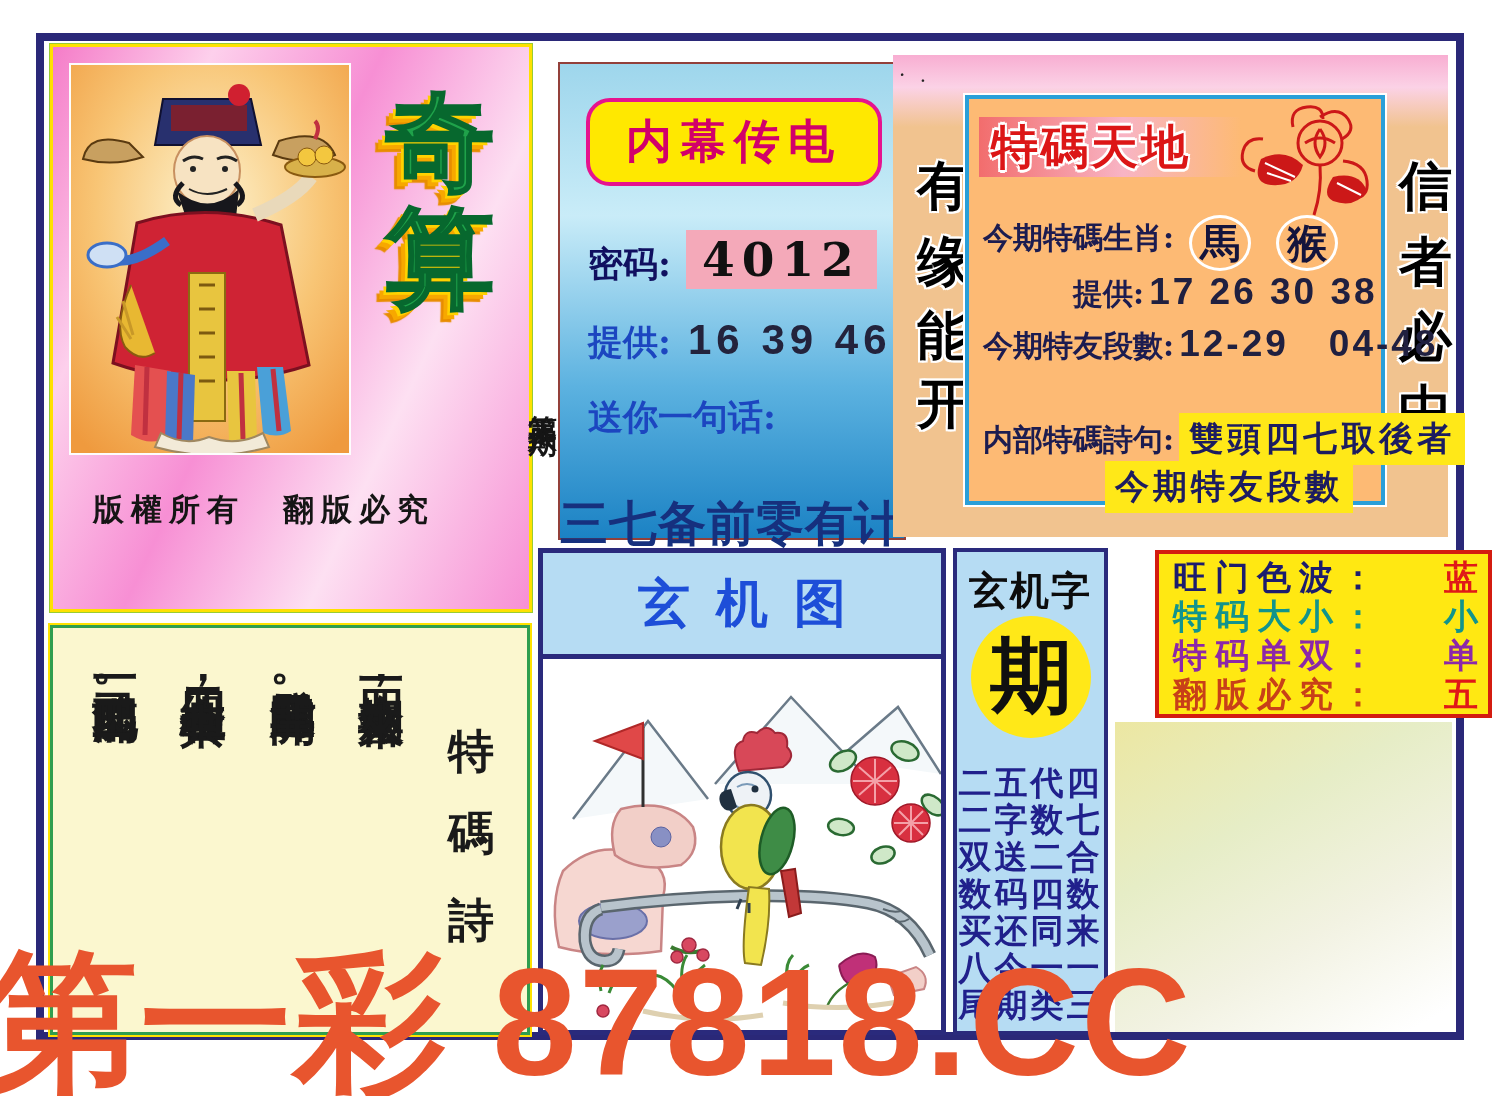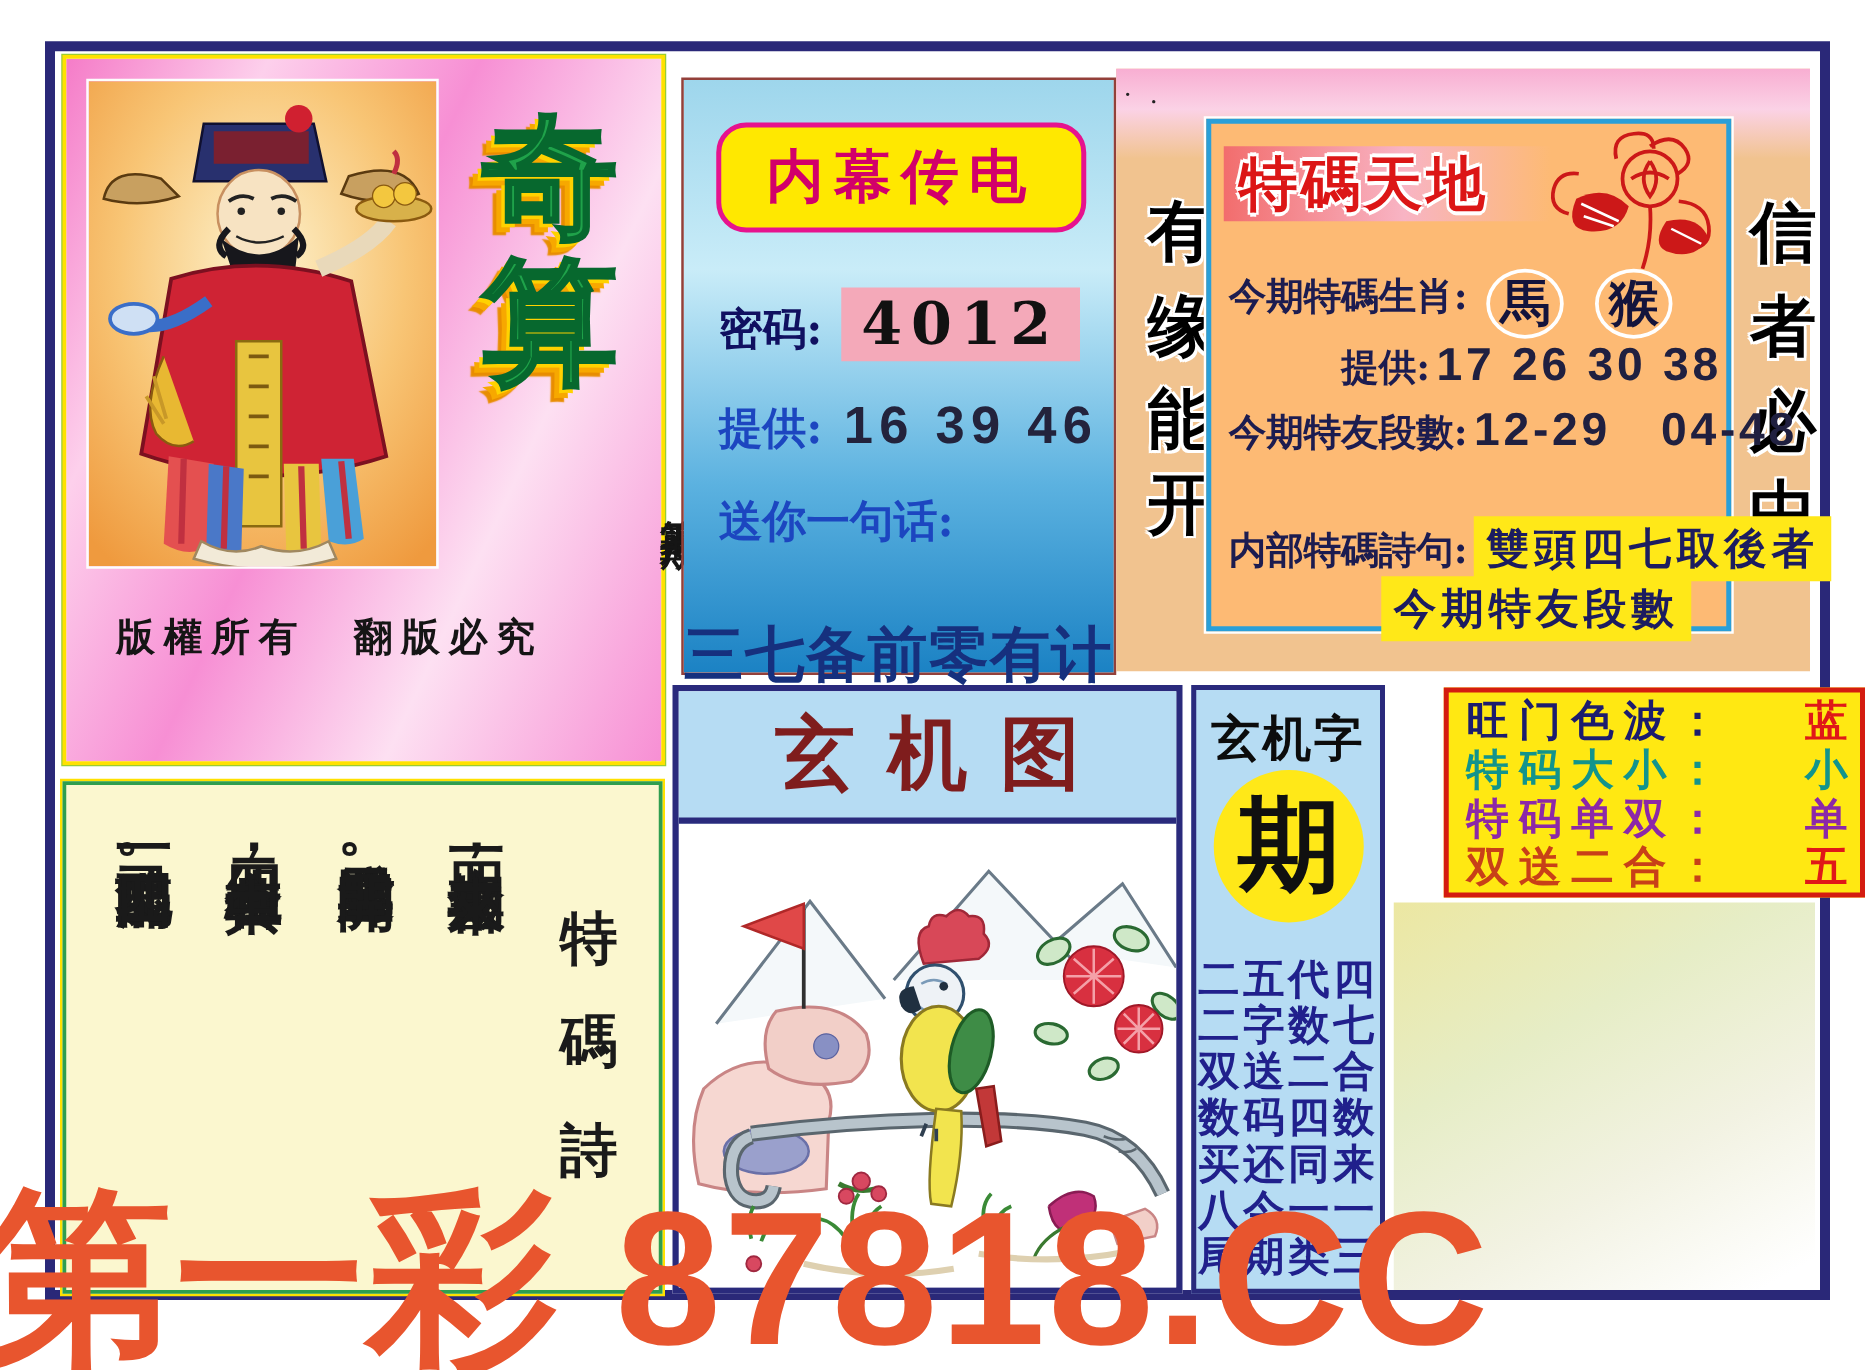--- a/index.html
+++ b/index.html
@@ -24,21 +24,21 @@
 
   
   .poem-panel{left:50px;top:625px;width:480px;height:410px;box-sizing:border-box;
     background:#fbf7cf;border:3px solid #2f9e4f;box-shadow:0 0 0 2px #ffe100;}
   .v{writing-mode:vertical-rl;text-orientation:upright;}
   .poem-col{font-size:46px;font-weight:bold;color:#1a1a1a;letter-spacing:2px;}
   .poem-title{left:388px;top:62px;letter-spacing:84px;}
   .pc1{left:298px;top:26px;} .pc2{left:210px;top:26px;} .pc3{left:120px;top:26px;} .pc4{left:32px;top:26px;}
 
   
-  .tele-panel{left:545px;top:62px;width:348px;height:478px;box-sizing:border-box;border:2px solid #93403a;
+  .tele-panel{left:558px;top:62px;width:348px;height:478px;box-sizing:border-box;border:2px solid #93403a;
     background:linear-gradient(180deg,#9ed6ec 0%,#c9ecf8 32%,#5cb2e0 68%,#1b82c4 100%);}
   .tele-badge{left:26px;top:34px;width:296px;height:88px;box-sizing:border-box;background:#ffe800;
     border:4px solid #e6138e;border-radius:24px;display:flex;align-items:center;justify-content:center;}
   .tele-badge span{font-size:46px;font-weight:bold;color:#d2006a;letter-spacing:8px;}
   .tele-row{left:28px;white-space:nowrap;}
   .pw-label{font-size:35px;font-weight:bold;color:#101060;}
   .pw-value{display:inline-block;background:#f4a9b9;padding:2px 16px;margin-left:10px;
     font-size:47px;font-weight:bold;color:#111;letter-spacing:7px;}
   .blue-label{font-size:35px;font-weight:bold;color:#1c46c0;}
   .tele-nums{font-family:"Liberation Sans",sans-serif;font-size:42px;font-weight:bold;color:#23233c;letter-spacing:5px;margin-left:12px;}
@@ -64,21 +64,21 @@
   .tzd-label{font-size:30px;font-weight:bold;color:#1c1c50;}
   .tzd-nums{font-family:"Liberation Sans",sans-serif;font-size:37px;font-weight:bold;color:#202040;letter-spacing:3px;}
   .zodiac{display:inline-block;width:56px;height:50px;border:3px solid #fff;border-radius:50%;
     text-align:center;line-height:50px;font-size:40px;font-weight:bold;color:#14143c;margin:0 10px;vertical-align:middle;}
   .ybox{display:inline-block;background:#ffe818;padding:3px 10px;font-size:34px;font-weight:bold;color:#1c1c60;letter-spacing:4px;}
 
   
   .xjt-panel{left:538px;top:548px;width:408px;height:487px;box-sizing:border-box;border:5px solid #2a2a7c;background:#fff;}
   .xjt-header{left:0;top:0;width:100%;height:106px;background:#b6dcf3;border-bottom:5px solid #2a2a7c;box-sizing:border-box;
     display:flex;align-items:center;justify-content:center;}
-  .xjt-header span{font-size:64px;font-weight:bold;color:#7f1d1d;letter-spacing:26px;padding-left:26px;}
+  .xjt-header span{font-size:52px;font-weight:bold;color:#1d4ed8;letter-spacing:26px;padding-left:26px;}
   .xjt-body{left:0;top:106px;width:398px;height:371px;}
 
   
   .xjz-panel{left:953px;top:548px;width:155px;height:487px;box-sizing:border-box;border:4px solid #2a2a7c;background:#b6dcf3;}
   .xjz-title{left:0;top:12px;width:100%;text-align:center;font-size:39px;font-weight:bold;color:#0c0c0c;letter-spacing:2px;}
   .xjz-circle{left:14px;top:64px;width:120px;height:122px;background:#ffe818;border-radius:50%;
     display:flex;align-items:center;justify-content:center;}
   .xjz-circle span{font-size:82px;font-weight:bold;color:#101010;}
   .xjz-grid{left:0;top:212px;width:100%;}
   .xjz-grid div{text-align:center;font-size:33px;font-weight:bold;color:#20208c;letter-spacing:3px;line-height:37px;}
@@ -316,21 +316,21 @@
     </div>
     <div class="info-row">
       <span class="info-label c-teal">特码大小：</span>
       <span class="c-teal">小</span>
     </div>
     <div class="info-row">
       <span class="info-label c-purple">特码单双：</span>
       <span class="c-purple">单</span>
     </div>
     <div class="info-row">
-      <span class="info-label c-brick">双送二合：</span>
+      <span class="info-label c-brick">翻版必究：</span>
       <span class="c-red">五</span>
     </div>
   </div>
 
   <div class="abs grad-blob"></div>
 
   <div class="abs watermark">第一彩 87818.CC</div>
 </div>
 
 </body></html>

